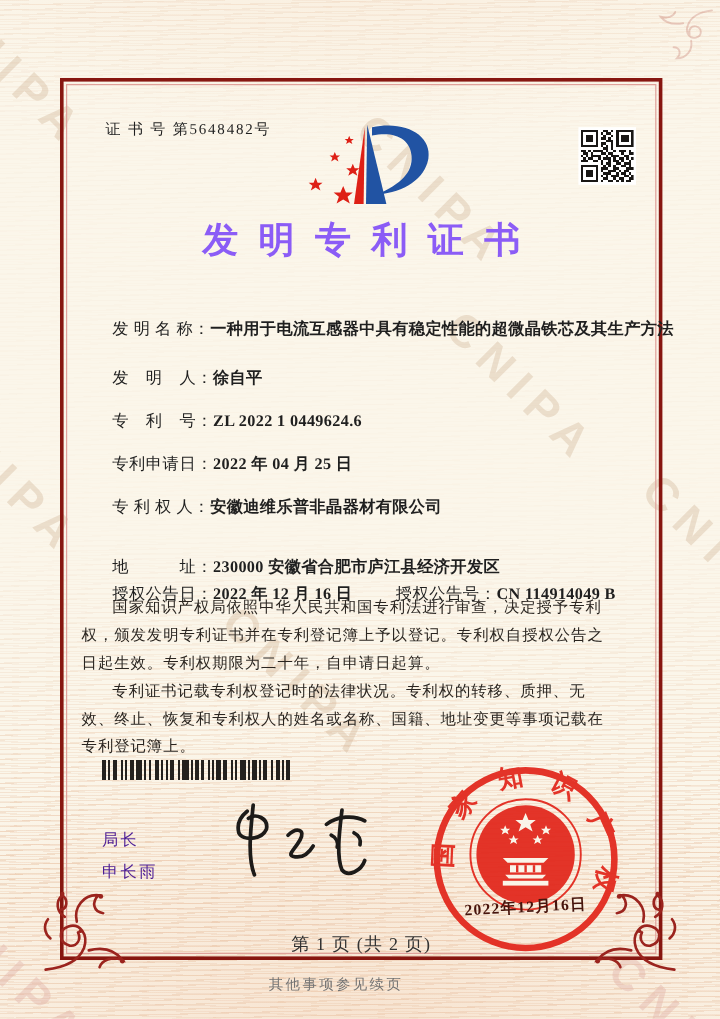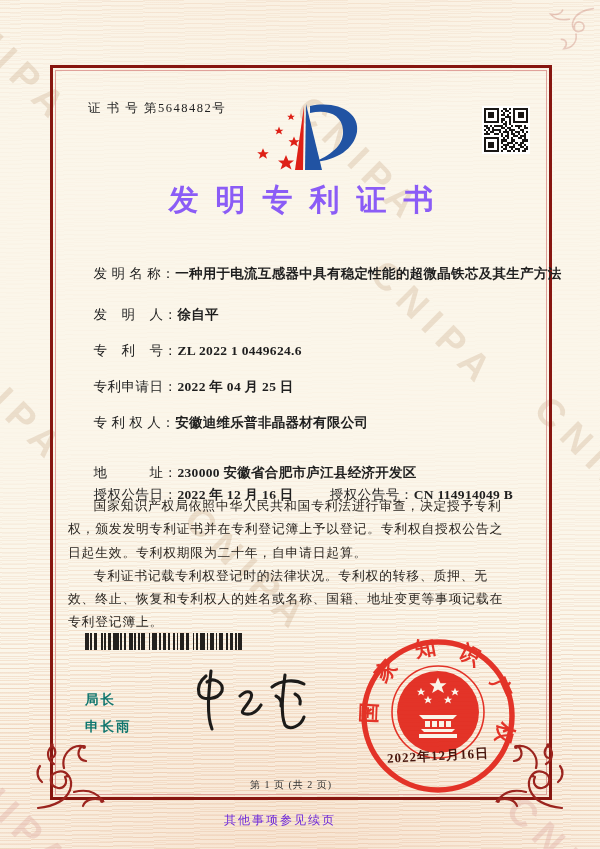--- a/index.html
+++ b/index.html
@@ -47,31 +47,31 @@
     font-size:30px;font-weight:bold;letter-spacing:17px;text-indent:17px;color:#8b5cf6;
   }
   .row{position:absolute;left:80px;font-size:13.5px;white-space:pre;}
   .row .lab{letter-spacing:.5px;}
   .row .val{font-weight:bold;letter-spacing:.3px;}
   .row .lab2{margin-left:36px;letter-spacing:.5px;margin-top:33px;}
   .paras{position:absolute;left:68px;top:495px;width:442px;font-size:12.8px;line-height:1.82;letter-spacing:.8px;color:#2a2520;}
   .paras p{margin:0;text-indent:2em;}
   .barcode{position:absolute;left:85px;top:633px;width:157px;height:17px;}
   .barcode svg{display:block;width:100%;height:100%;}
-  .director{position:absolute;left:85px;top:686px;font-size:13.5px;font-weight:bold;line-height:2.0;letter-spacing:2px;
-    font-family:"Liberation Sans","DejaVu Sans",sans-serif;color:#0f766e;}
+  .director{position:absolute;left:85px;top:686px;font-size:13.5px;font-weight:normal;line-height:2.0;letter-spacing:2px;
+    font-family:"Liberation Sans","DejaVu Sans",sans-serif;color:#4c1d95;}
   .signature{position:absolute;left:178px;top:668px;}
   .seal{position:absolute;left:358px;top:636px;width:160px;height:160px;}
   .seal-date{
     position:absolute;left:362px;top:747px;width:152px;text-align:center;
     font-size:13px;font-weight:bold;color:#47150d;letter-spacing:1px;
     transform:rotate(-3deg);z-index:7;
   }
-  .page-ind{position:absolute;left:40px;top:778px;width:502px;text-align:center;font-size:10px;letter-spacing:1px;color:#333;}
-  .footer-note{position:absolute;left:150px;top:812px;width:260px;text-align:center;font-size:12px;letter-spacing:2px;color:#6d28d9;}
+  .page-ind{position:absolute;left:50px;top:778px;width:502px;text-align:center;font-size:15px;letter-spacing:1px;color:#333;}
+  .footer-note{position:absolute;left:150px;top:812px;width:260px;text-align:center;font-size:12px;letter-spacing:2px;color:#737373;}
   .flourish-tr{position:absolute;left:548px;top:6px;opacity:.20;transform:rotate(180deg);z-index:2;}
 </style>
 </head>
 <body>
 
 <div class="texture"></div>
 
 <div class="wm" style="left:-34px;top:-12px;">CNIPA</div>
 <div class="wm" style="left:318px;top:88px;">CNIPA</div>
 <div class="wm" style="left:392px;top:252px;">CNIPA</div>

